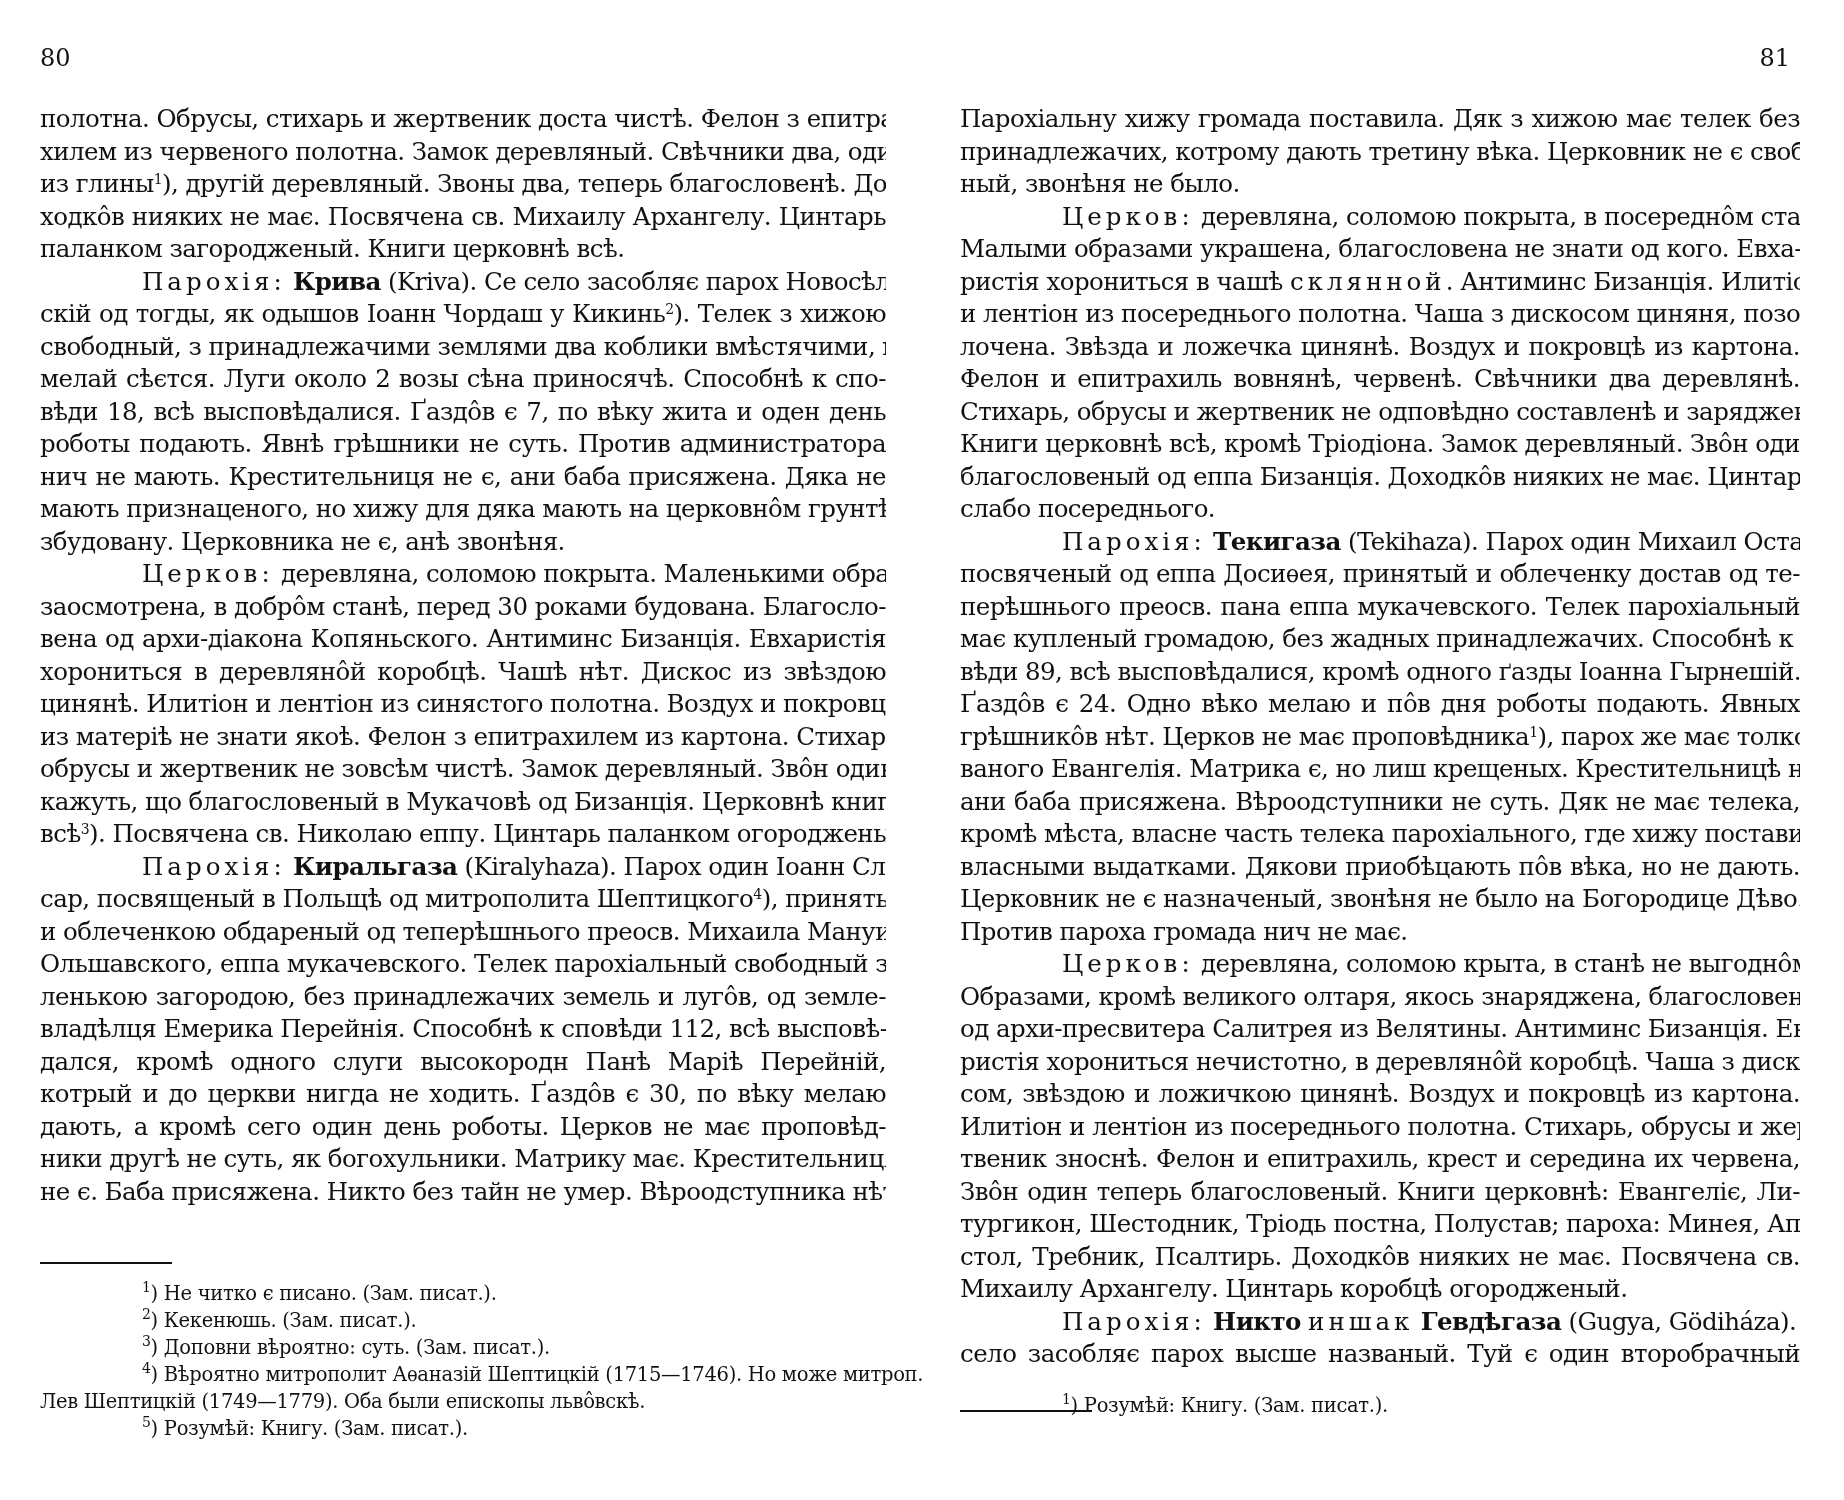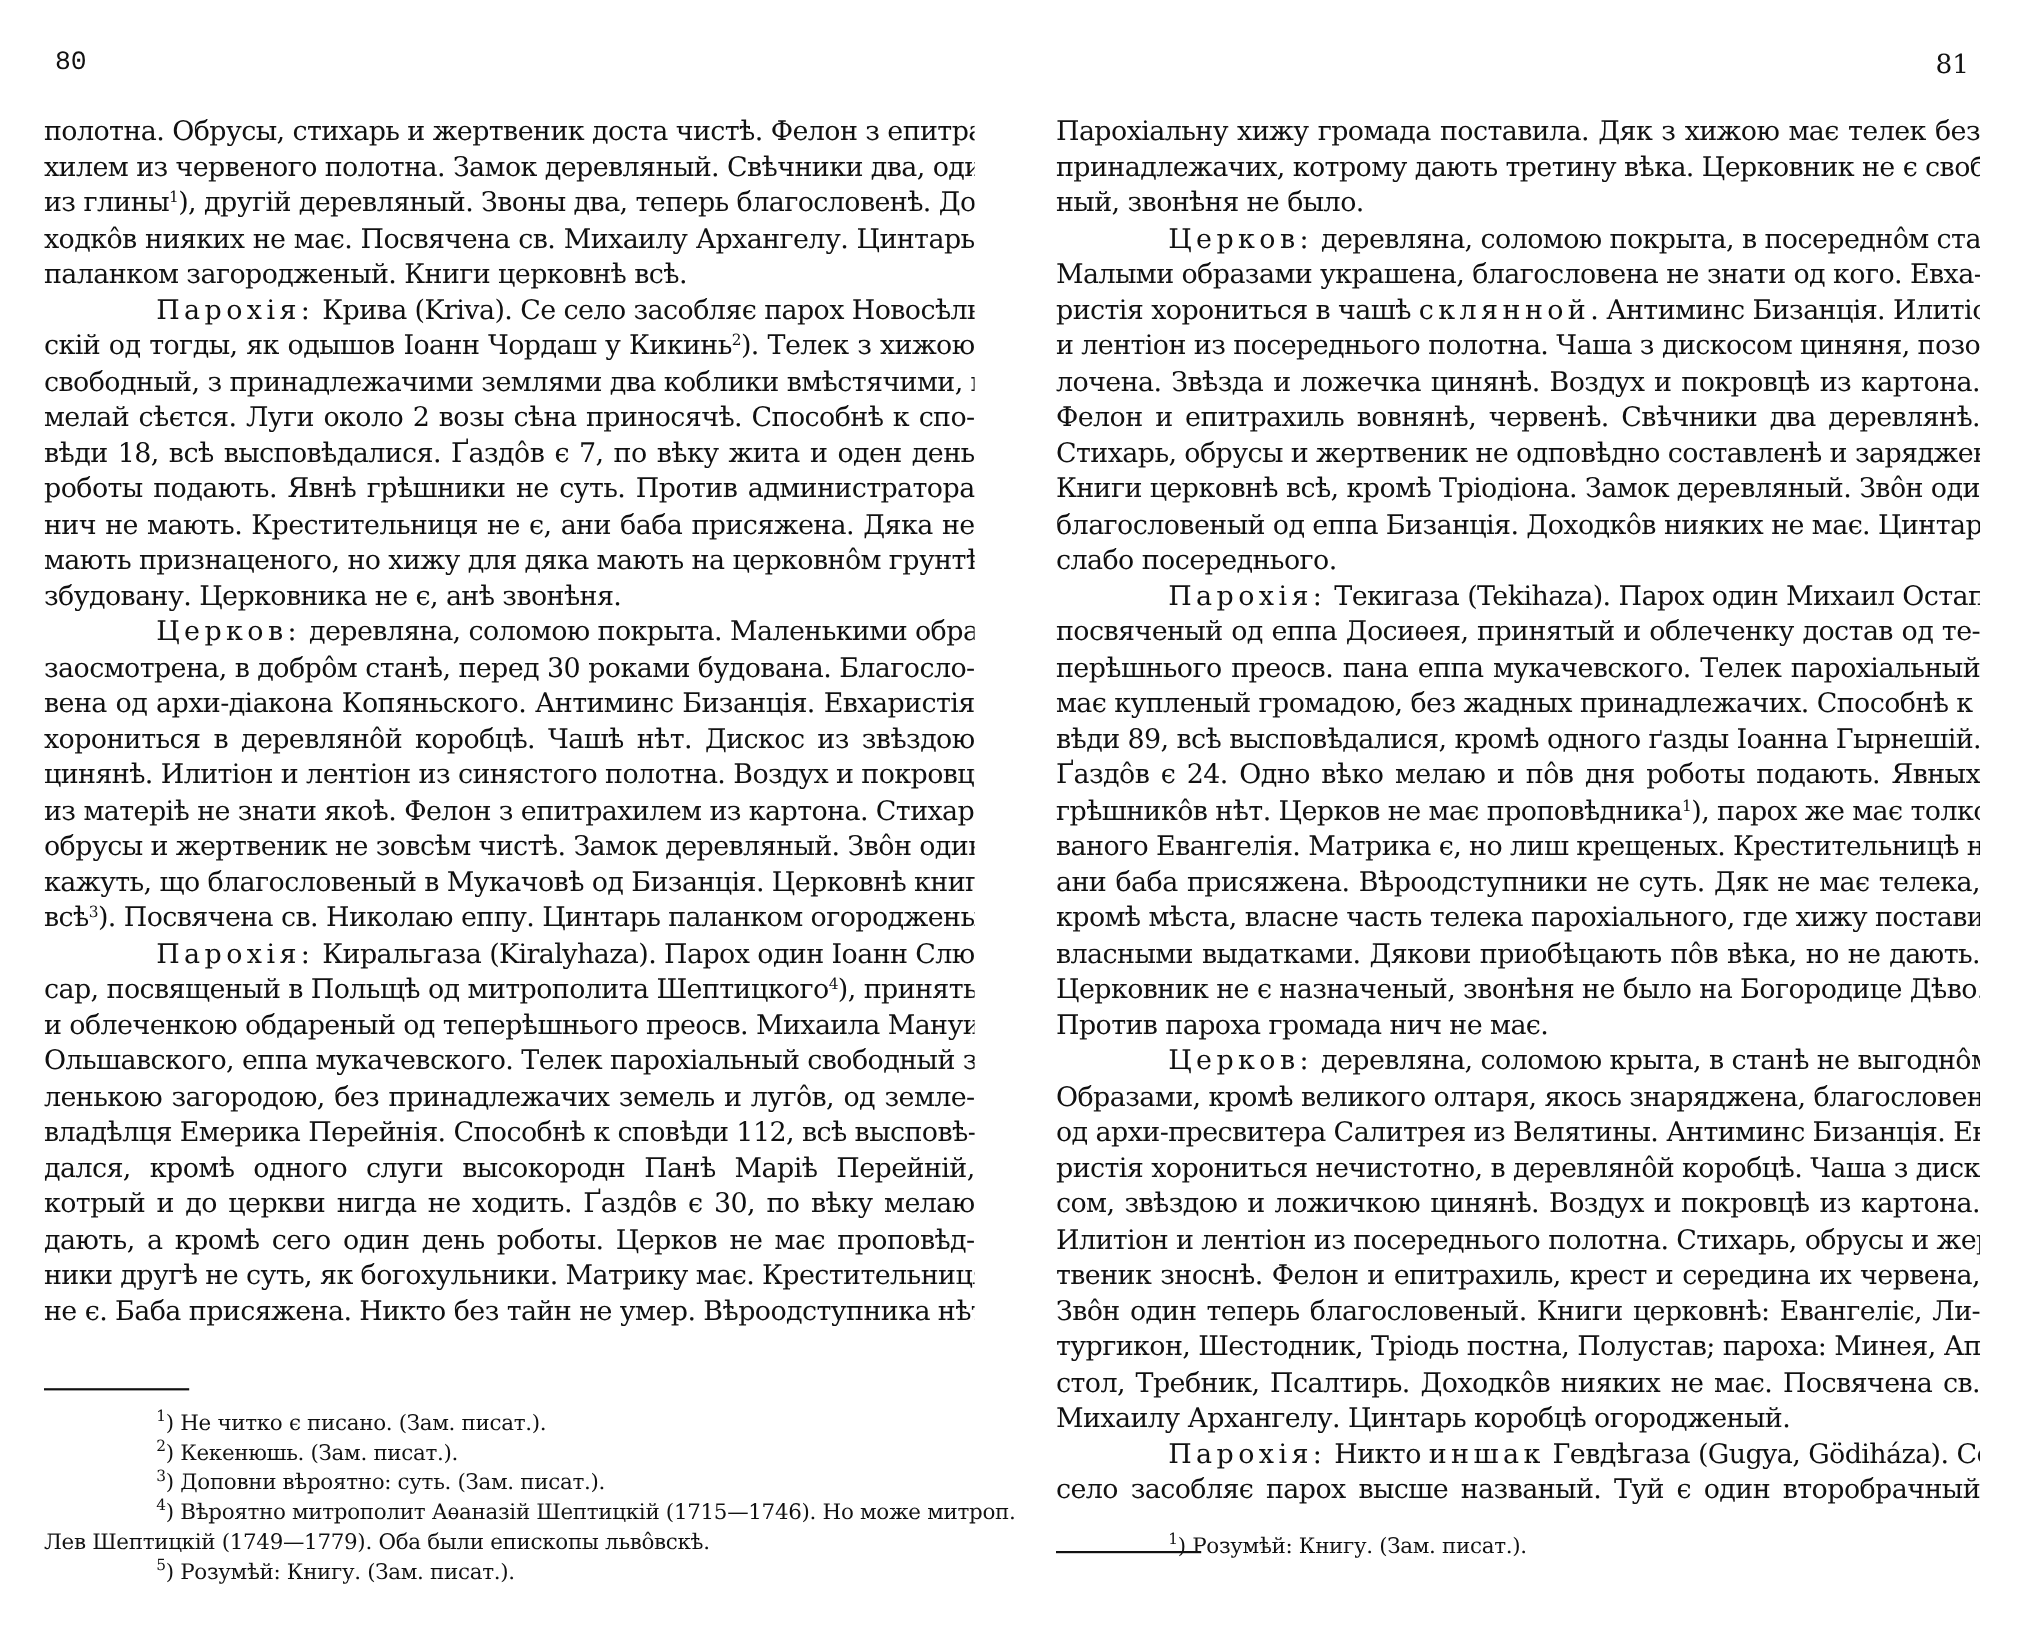--- a/index.html
+++ b/index.html
@@ -2,29 +2,29 @@
 <html><head>
 <meta charset="utf-8">
 <style>
   html, body { margin: 0; padding: 0; background: #ffffff; }
   body { width: 1844px; height: 1500px; position: relative; overflow: hidden;
          font-family: "DejaVu Serif", "Liberation Serif", serif; color: #111; }
   .page { position: absolute; top: 0; height: 1500px; }
   .page.left { left: 40px; width: 846px; }
   .page.right { left: 960px; width: 840px; }
   .pagenum { position: absolute; top: 44px; font-size: 24px; line-height: 28px; }
-  .left .pagenum { left: 10px; font-family: Liberation Mono, monospace; }
+  .left .pagenum { left: 0; }
   .right .pagenum { right: 10px; }
   .body { position: absolute; top: 103px; left: 0; width: 100%; }
   .line { height: 32.5px; line-height: 32.5px; font-size: 24.5px; white-space: nowrap;
           text-align: justify; text-align-last: justify; overflow: hidden; letter-spacing: -0.55px; }
   .line.indent { padding-left: 102px; }
   .line.last { text-align-last: left; }
   .spaced { letter-spacing: 4px; margin-top: 16px; }
-  b { font-weight: normal; }
+  b { font-weight: bold; }
   .rule { position: absolute; left: 0; width: 132px; height: 0; border-top: 2px solid #111; }
   .fn { position: absolute; left: 0; width: 100%; }
   .fnline { height: 27px; line-height: 27px; font-size: 19.5px; white-space: nowrap; letter-spacing: -0.3px; }
   .fnline.indent { padding-left: 102px; }
   sup { font-size: 14px; line-height: 0; vertical-align: 8px; }
 </style>
 </head>
 <body>
 
 <div class="page left">

